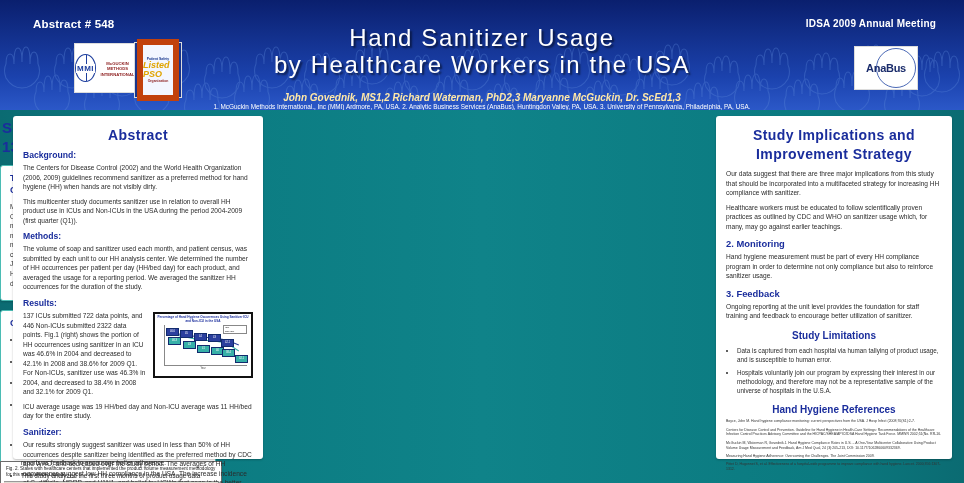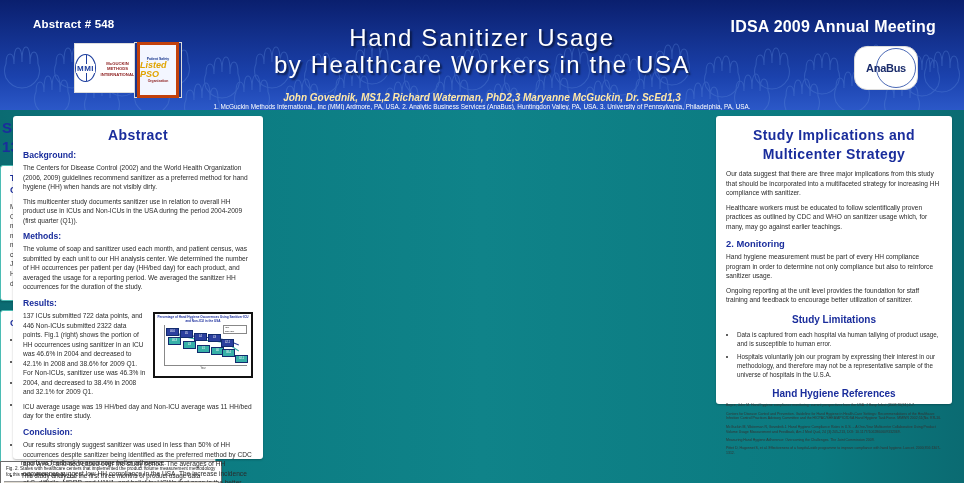--- a/index.html
+++ b/index.html
@@ -9,21 +9,21 @@
     background:#008080;
   }
   .poster{position:relative;width:964px;height:483px;background:linear-gradient(to right,#0b6b72 0%,#0b7a80 15%,#0f8389 50%,#0b7a80 85%,#0b6b72 100%);}
 
   
   .banner{position:relative;height:110px;width:964px;
     background:linear-gradient(to bottom,#0a1f6e 0%,#13318e 35%,#1b42ad 70%,#2b58c8 100%);
     overflow:hidden;}
   .hands{position:absolute;left:0;top:20px;width:964px;height:90px;opacity:.40;}
   .abs-num{position:absolute;left:33px;top:18px;color:#fff;font-size:11.5px;font-weight:bold;letter-spacing:.2px;}
-  .meeting{position:absolute;right:28px;top:18px;color:#fff;font-size:16px;font-weight:bold;letter-spacing:.2px;}
+  .meeting{position:absolute;right:28px;top:18px;color:#fff;font-size:10px;font-weight:bold;letter-spacing:.2px;}
   .title1,.title2{position:absolute;width:964px;text-align:center;color:#fff;font-weight:normal;
      letter-spacing:1.6px;text-shadow:2px 2px 2px rgba(0,0,0,.55);}
   .title1{top:24px;font-size:24px;}
   .title2{top:51px;font-size:24px;}
   .subtitle{position:absolute;top:76px;width:964px;text-align:center;color:#fff;font-weight:bold;
      font-size:14px;letter-spacing:.6px;text-shadow:1px 1px 2px rgba(0,0,0,.5);}
   .authors{position:absolute;top:92px;width:964px;text-align:center;color:#ffe9a8;font-style:italic;
      font-weight:bold;font-size:10px;}
   .affil{position:absolute;top:103px;width:964px;text-align:center;color:#fff;font-size:6.4px;}
 
@@ -32,38 +32,38 @@
   .logo-mmi{left:58px;top:43px;width:64px;height:48px;display:flex;
       align-items:center;justify-content:center;margin-left:16px;}
   .mmi-globe{width:26px;height:26px;border-radius:50%;border:1.4px solid #1e3f9e;position:relative;
       display:flex;align-items:center;justify-content:center;}
   .mmi-globe:before{content:"";position:absolute;left:0;top:50%;width:100%;height:1px;background:#1e3f9e;}
   .mmi-globe:after{content:"";position:absolute;left:50%;top:0;width:1px;height:100%;background:#1e3f9e;}
   .mmi-txt{font-size:8px;font-weight:bold;color:#1e3f9e;z-index:2;background:#fff;padding:0 1px;letter-spacing:.5px;}
   .mmi-sub{font-size:4.2px;font-weight:bold;color:#8b1a1a;text-align:center;line-height:1.25;margin-top:2px;}
   .logo-pso{left:134px;top:42px;width:42px;height:50px;background:#17358c;
       display:flex;align-items:center;justify-content:center;padding:2px;}
-  .pso-inner{width:100%;height:100%;background:#f3f6ff;border:3px solid #c2410c;
+  .pso-inner{width:100%;height:100%;background:#f3f6ff;border:6px solid #c2410c;
       display:flex;flex-direction:column;align-items:center;justify-content:center;}
   .pso-top{font-size:3.4px;color:#17358c;font-weight:bold;}
   .pso-mid{font-size:9px;color:#e0a400;font-weight:bold;font-style:italic;line-height:1;}
   .pso-bot{font-size:3.4px;color:#8b1a1a;font-weight:bold;}
-  .logo-anabus{right:46px;top:46px;width:62px;height:42px;display:flex;align-items:center;justify-content:center;border-radius:13px;}
+  .logo-anabus{right:46px;top:46px;width:62px;height:42px;display:flex;align-items:center;justify-content:center;}
   .anabus-globe{position:absolute;right:48px;top:48px;width:38px;height:38px;border-radius:50%;
       border:1.2px solid #2b4fa8;opacity:.85;}
   .anabus-txt{position:relative;z-index:3;font-size:11px;font-weight:bold;color:#1a2c6b;letter-spacing:-.3px;}
 
   
   .cols{position:absolute;top:116px;left:0;width:964px;height:362px;}
   .card{position:absolute;background:#fff;border-radius:3px;box-shadow:0 1px 2px rgba(0,0,0,.25);}
 
   .col1{left:13px;top:0;width:250px;height:343px;padding:0;}
   .col2{left:268px;top:0;width:216px;height:343px;background:transparent;box-shadow:none;}
   .col3{left:489px;top:0;width:222px;height:343px;background:transparent;box-shadow:none;}
-  .col4{left:716px;top:0;width:236px;height:288px;padding:0;}
+  .col4{left:716px;top:0;width:236px;height:343px;padding:0;}
 
   .pad{padding:7px 10px 8px 10px;}
   h1.sec{color:#1a2d9c;font-size:14px;font-weight:bold;text-align:center;margin:4px 0 7px 0;letter-spacing:.4px;}
   h2.sub{color:#1a2d9c;font-size:8.6px;font-weight:bold;margin:6px 0 3px 0;}
   p.body{color:#2b2b2b;font-size:6.6px;line-height:1.45;margin:0 0 5px 0;text-align:left;}
 
   
   .mid-head{color:#1a2d9c;font-size:15px;font-weight:bold;line-height:1.28;margin:2px 0 9px 2px;letter-spacing:.2px;}
   .tealbox{background:#fff;border:1px solid #4bbcb4;border-radius:3px;padding:7px 9px;margin-bottom:9px;
      box-shadow:0 1px 2px rgba(0,0,0,.18);}
@@ -216,21 +216,21 @@
             <div class="dot dICU" style="left:56px;top:14px;">42.1</div>
             <div class="dot dNON" style="left:57px;top:24px;">38.4</div>
             <div class="dot dNON" style="left:70px;top:30px;">32.1</div>
           </div>
           <div class="xl">Year</div>
         </div>
 
         <p class="body">137 ICUs submitted 722 data points, and 446 Non-ICUs submitted 2322 data points.  Fig.1 (right) shows the portion of HH occurrences using sanitizer in an ICU was 46.6% in 2004 and decreased to 42.1% in 2008 and 38.6% for 2009 Q1.  For Non-ICUs, sanitizer use was 46.3% in 2004, and decreased to 38.4% in 2008 and 32.1% for 2009 Q1.</p>
         <p class="body">ICU average usage was 19 HH/bed day and Non-ICU average was 11 HH/bed day for the entire study.</p>
 
-        <h2 class="sub">Conclusion:</h2>
+        <h2 class="sub">Sanitizer:</h2>
         <p class="body">Our results strongly suggest sanitizer was used in less than 50% of HH occurrences despite sanitizer being identified as the preferred method by CDC and WHO, and decreased over the study period.  The averages of HH occurrences suggest low HH compliance in the USA.  The increase incidence of C. difficile, MDRP, and H1N1, and belief by HCWs that soap is the better method to clean hands, may contribute to the lack of adoption of sanitizer in the USA.</p>
       </div>
     </div>
 
     <div class="col2">
       <div class="mid-head">
         <div>Soap vs. Sanitizer Usage</div>
         <div>137 ICUs, 446 Non-ICUs</div>
       </div>
 
@@ -287,29 +287,30 @@
             </g>
           </svg>
         </div>
       </div>
 
     </div>
 
     <div class="card col4">
       <div class="pad">
         <h1 class="sec" style="margin-bottom:3px;">Study Implications and</h1>
-        <h1 class="sec" style="margin-top:0;">Multicenter Strategy</h1>
+        <h1 class="sec" style="margin-top:0;">Improvement Strategy</h1>
 
         <p class="body imp-intro">Our data suggest that there are three major implications from this study that should be incorporated into a multifaceted strategy for increasing HH compliance with sanitizer.</p>
 
         <p class="body">Healthcare workers must be educated to follow scientifically proven practices as outlined by CDC and WHO on sanitizer usage which, for many, may go against earlier teachings.</p>
 
         <h2 class="num">2.  Monitoring</h2>
         <p class="body">Hand hygiene measurement must be part of every HH compliance program in order to determine not only compliance but also to reinforce sanitizer usage.</p>
 
+        <h2 class="num">3.  Feedback</h2>
         <p class="body">Ongoing reporting at the unit level provides the foundation for staff training and feedback to encourage better utilization of sanitizer.</p>
 
         <h3 class="lim">Study Limitations</h3>
         <ul class="bl">
           <li>Data is captured from each hospital via human tallying of product usage, and is susceptible to human error.</li>
           <li>Hospitals voluntarily join our program by expressing their interest in our methodology, and therefore may not be a representative sample of the universe of hospitals in the U.S.A.</li>
         </ul>
 
         <h3 class="ref">Hand Hygiene References</h3>
         <div class="refs">

